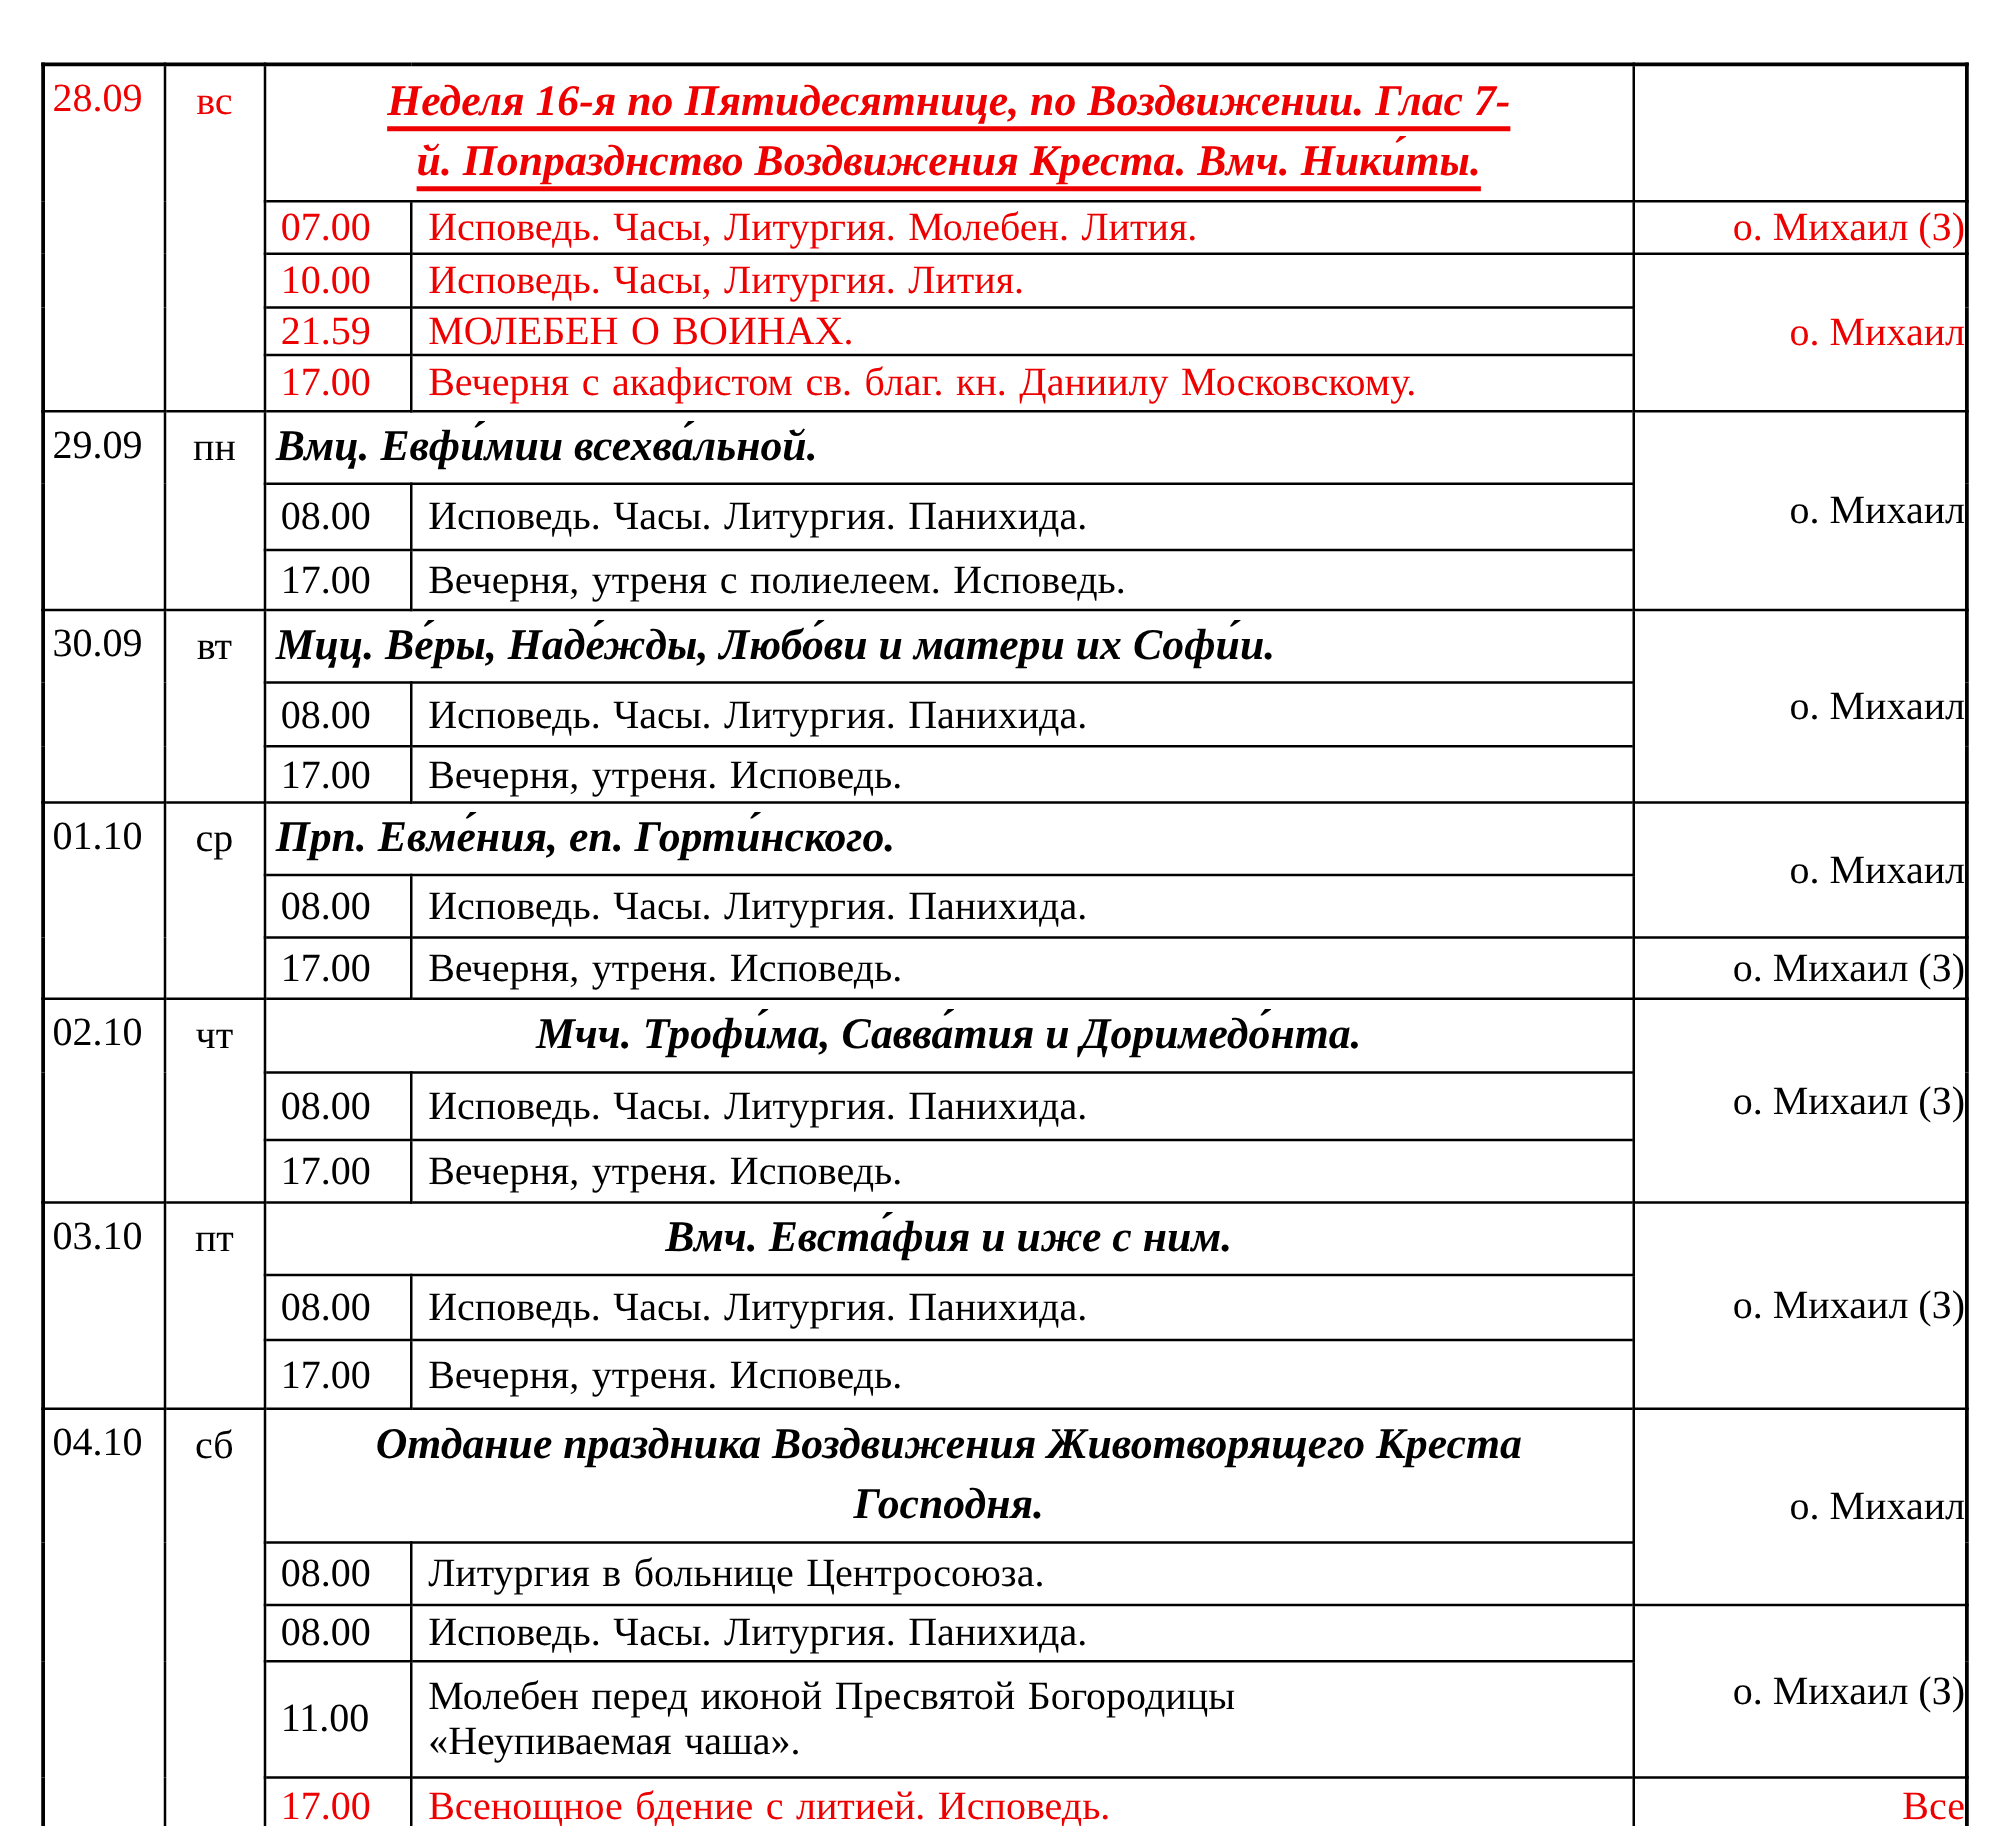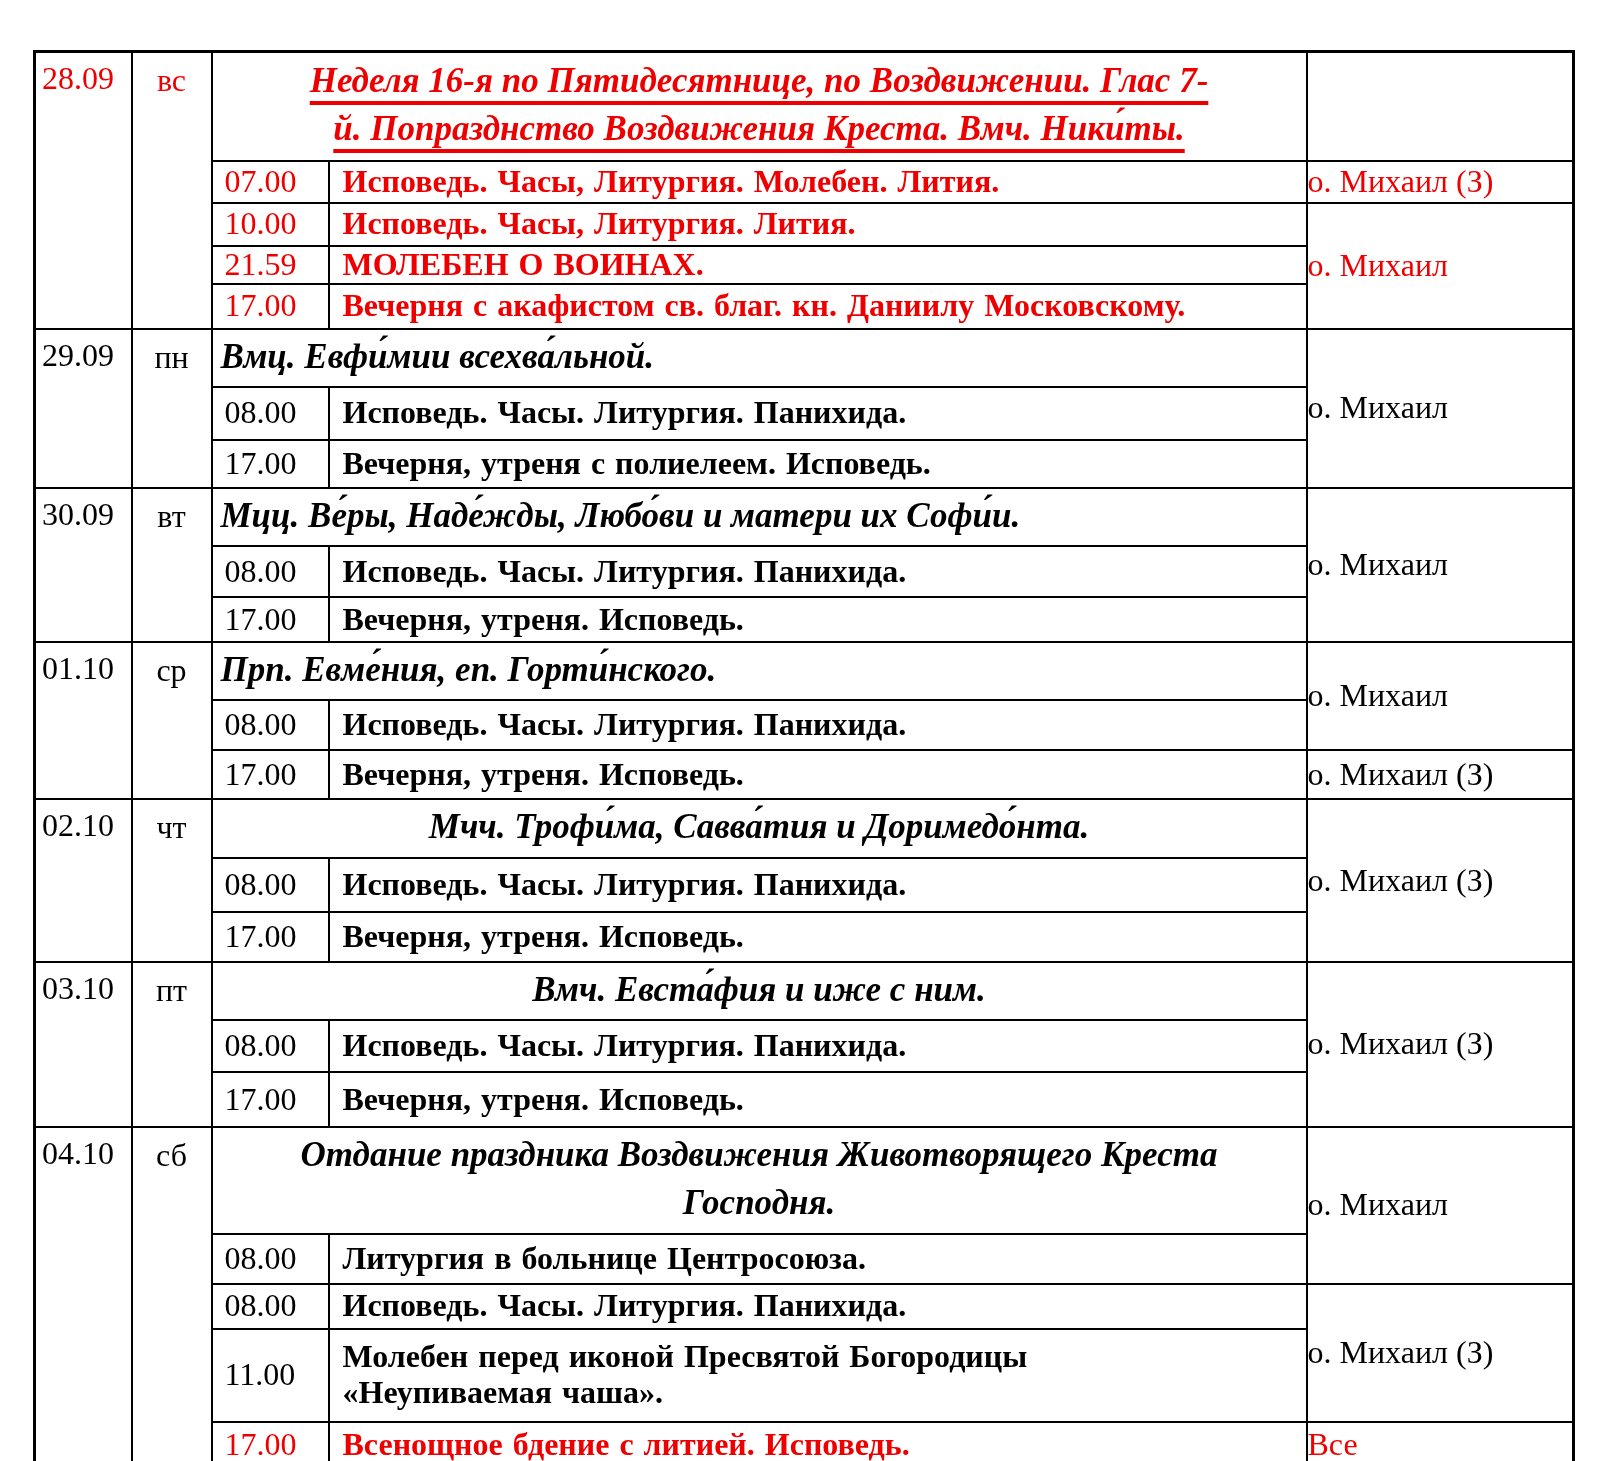--- a/index.html
+++ b/index.html
@@ -34,22 +34,22 @@
   td.head  {
     font-weight: bold;
     font-style: italic;
     font-size: 35px;
     line-height: 1.38;
     padding: 3px 8px 5px 8px;
   }
   .head.left   { text-align: left; }
   .head.center { text-align: center; }
   td.time   { text-align: left; padding-left: 12px; }
-  td.desc   { text-align: left; padding-left: 13px; padding-right: 4px; word-spacing: 2px; font-weight: bold; }
-  td.priest { text-align: left; }
+  td.desc   { text-align: left; padding-left: 13px; padding-right: 4px; word-spacing: 2px; }
+  td.priest { text-align: right; }
   .red { color: #ee0000; }
   .underline {
     text-decoration: underline;
     text-decoration-thickness: 4px;
     text-underline-offset: 9px;
   }
   .multiline { white-space: pre-line; }
   .v-bottom { vertical-align: bottom; padding-bottom: 6px; }
   .v-lower  { vertical-align: bottom; padding-bottom: 24px; }
   .v-upper  { vertical-align: top;    padding-top: 28px; }

